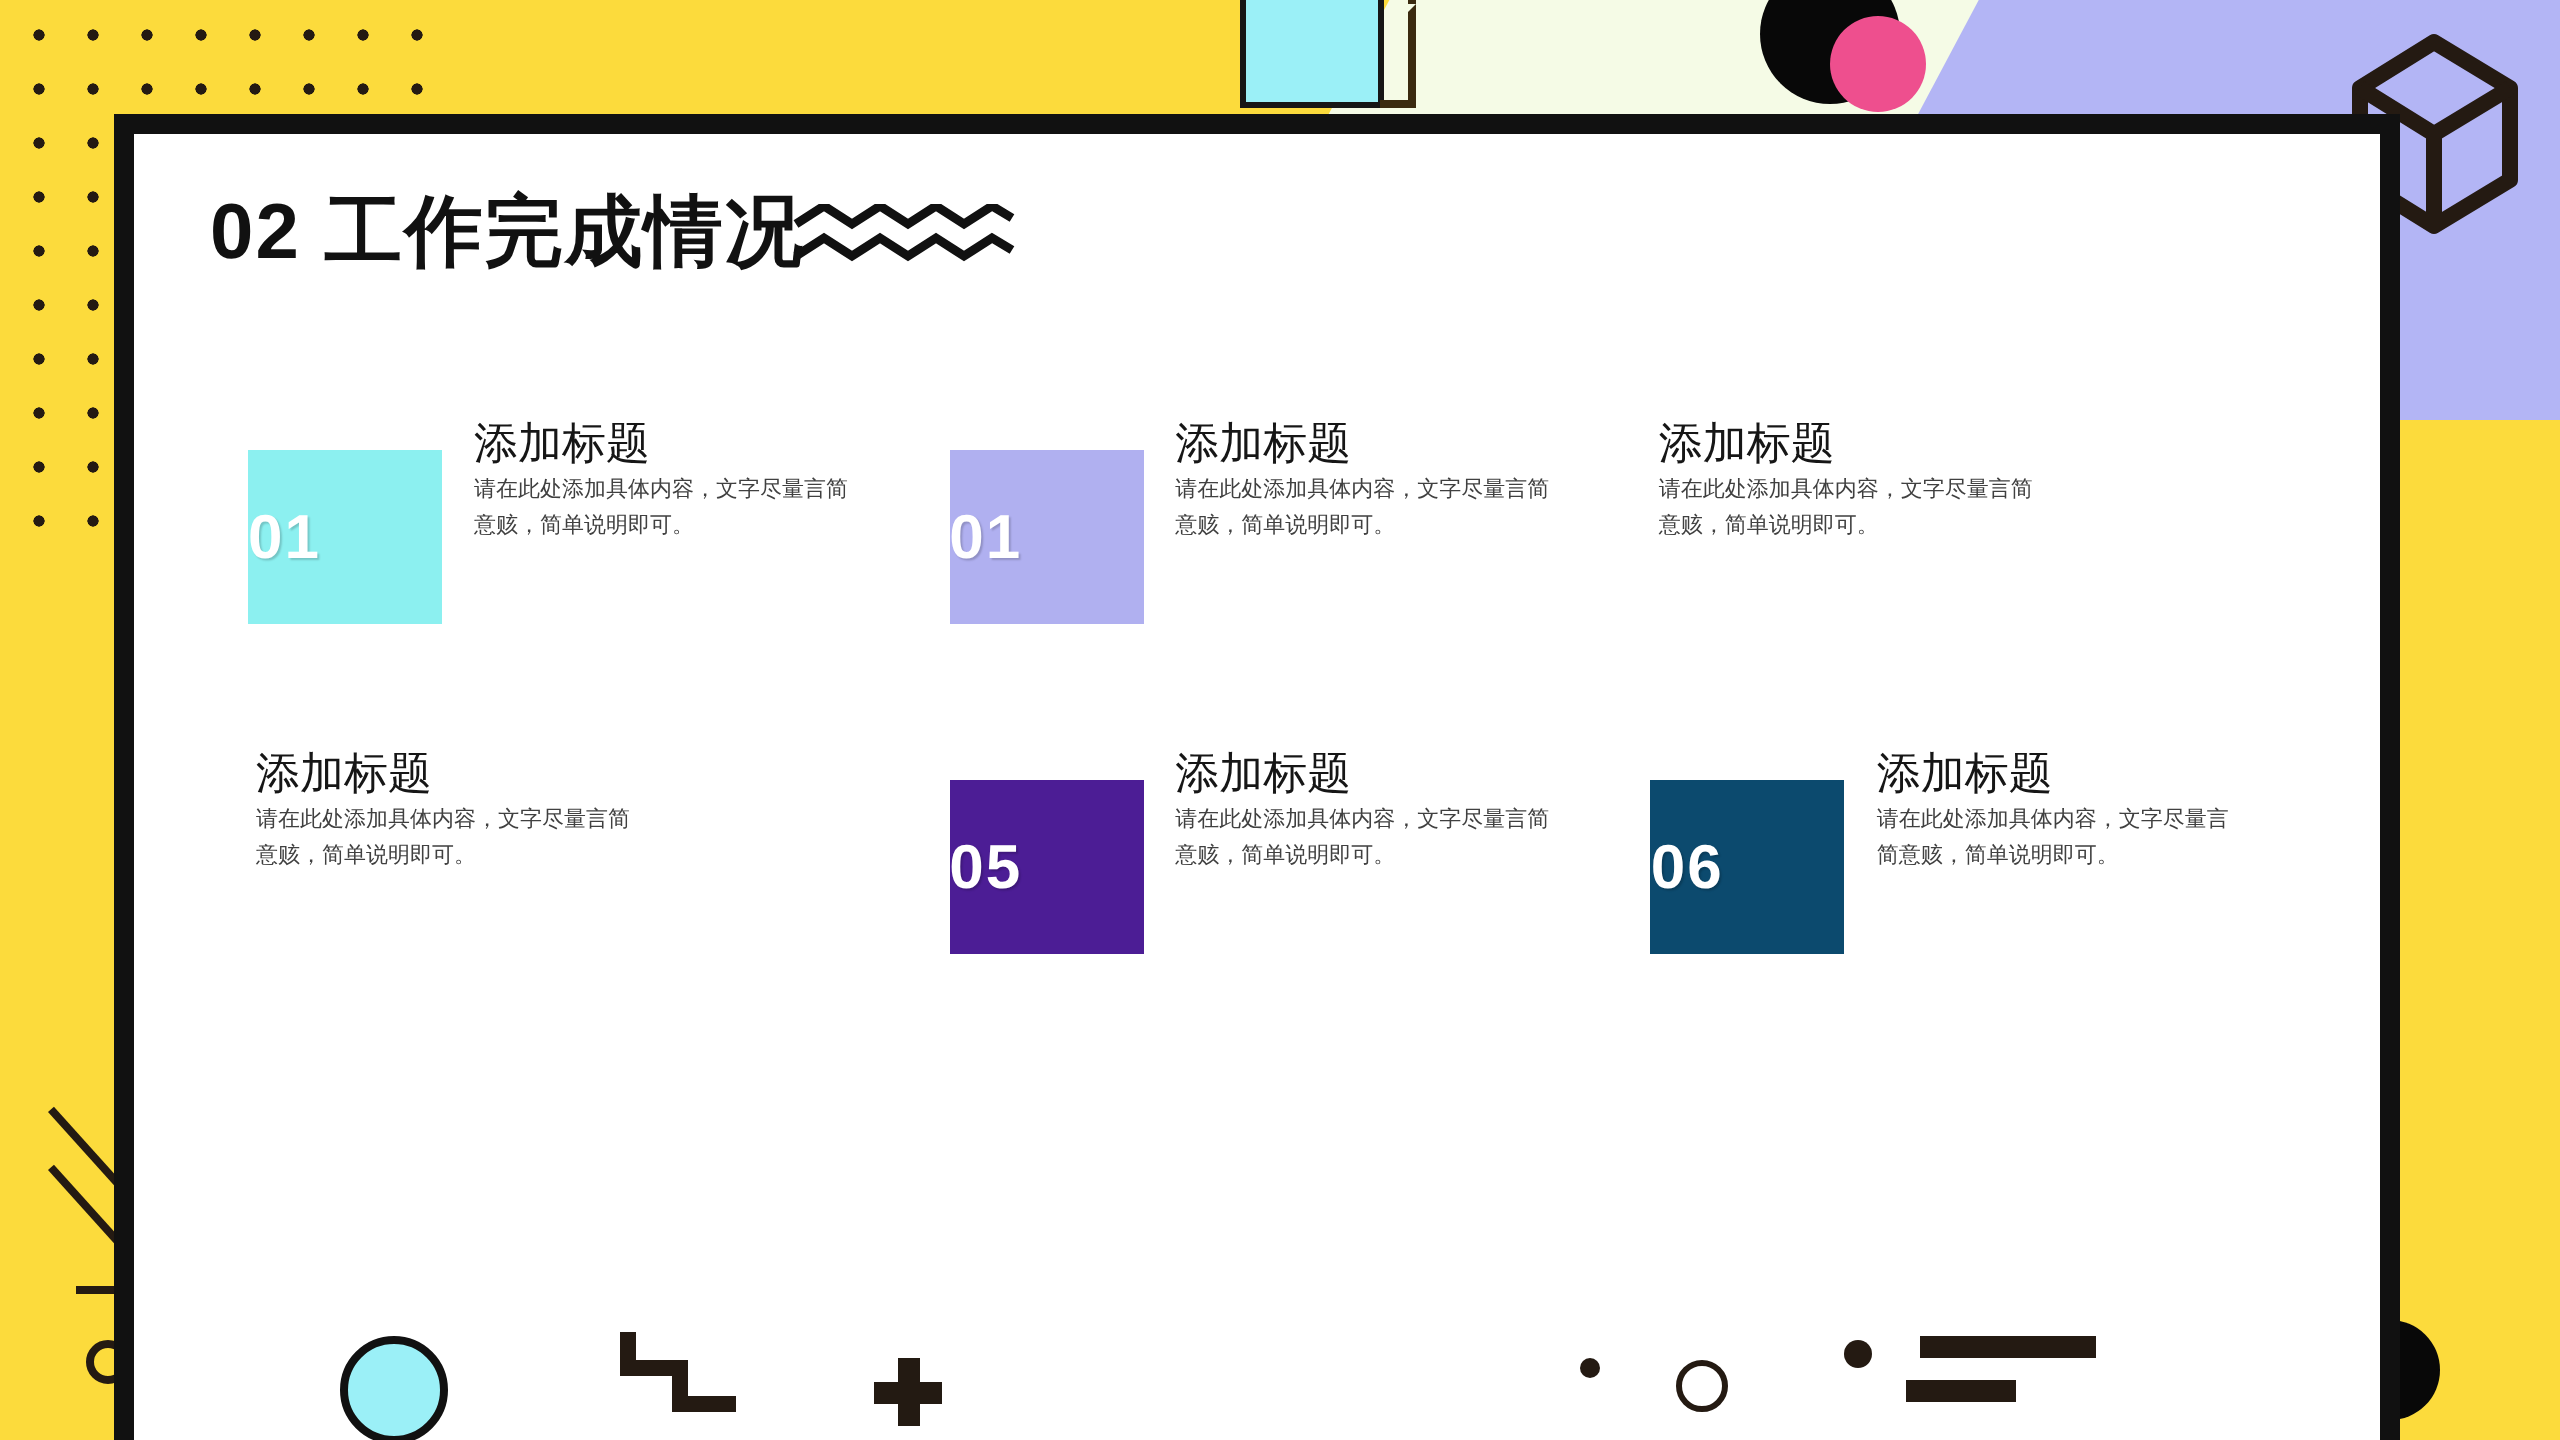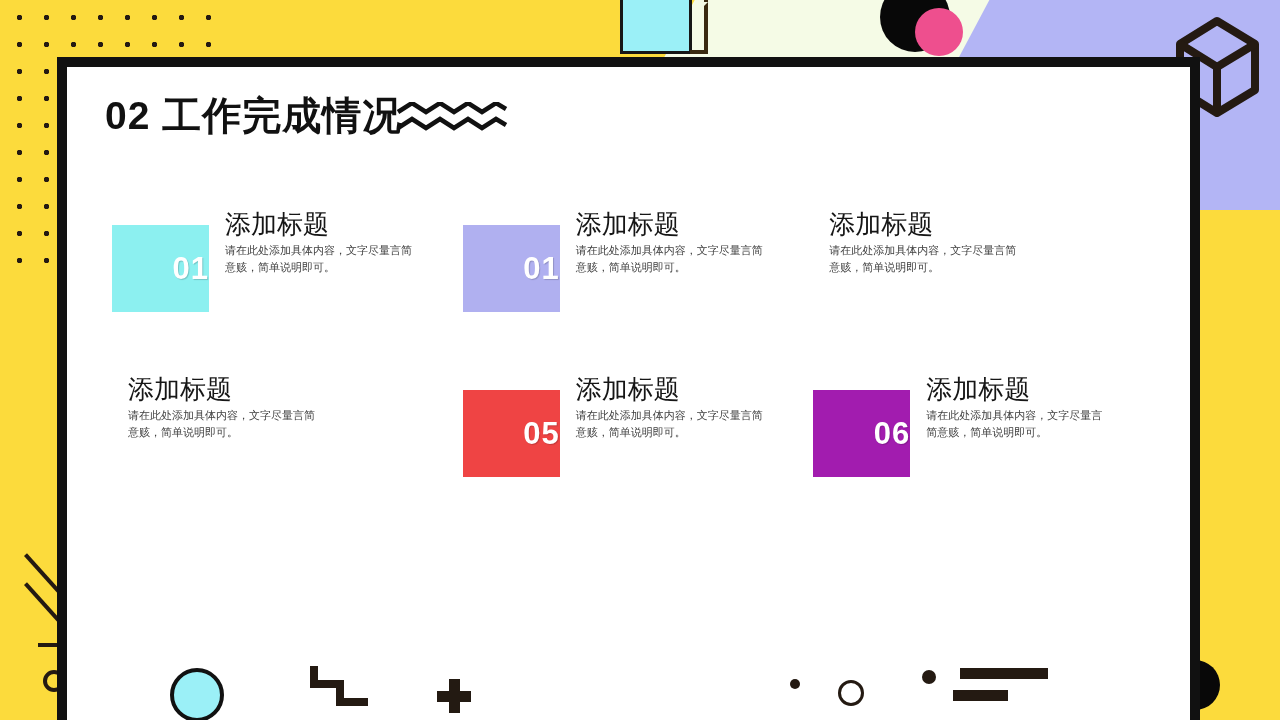--- a/index.html
+++ b/index.html
@@ -105,36 +105,37 @@
   .item {
     display: flex;
     align-items: flex-start;
   }
   .num-box {
     width: 97px;
     height: 87px;
     flex: 0 0 97px;
     display: flex;
     align-items: center;
-    justify-content: flex-end;
+    justify-content: flex-start;
     margin-top: 18px;
+    margin-left: 12px;
   }
   .num-box span {
     font-size: 31px;
     font-weight: bold;
     color: #ffffff;
     text-shadow: 1px 1px 1px rgba(0,0,0,0.18);
     letter-spacing: 1px;
   }
   .item-text {
     margin-left: 16px;
     padding-top: 2px;
   }
   .item-title {
-    font-size: 26px;
+    font-size: 22px;
     color: #161616;
     line-height: 1.18;
     margin-bottom: 2px;
     white-space: nowrap;
   }
   .item-body {
     font-size: 11px;
     color: #404040;
     line-height: 1.62;
     max-width: 196px;
@@ -314,31 +315,31 @@
         </div>
 
         <div class="item">
           <div class="item-text">
             <div class="item-title">添加标题</div>
             <div class="item-body">请在此处添加具体内容，文字尽量言简意赅，简单说明即可。</div>
           </div>
         </div>
 
         <div class="item">
-          <div class="num-box" style="background:#ef4444">
+          <div class="num-box" style="background:#4c1d95">
             <span>05</span>
           </div>
           <div class="item-text">
             <div class="item-title">添加标题</div>
             <div class="item-body">请在此处添加具体内容，文字尽量言简意赅，简单说明即可。</div>
           </div>
         </div>
 
         <div class="item">
-          <div class="num-box" style="background:#a21caf">
+          <div class="num-box" style="background:#0c4a6e">
             <span>06</span>
           </div>
           <div class="item-text" style="max-width:188px">
             <div class="item-title">添加标题</div>
             <div class="item-body" style="max-width:186px">请在此处添加具体内容，文字尽量言简意赅，简单说明即可。</div>
           </div>
         </div>
 
       </div>
     </div>

